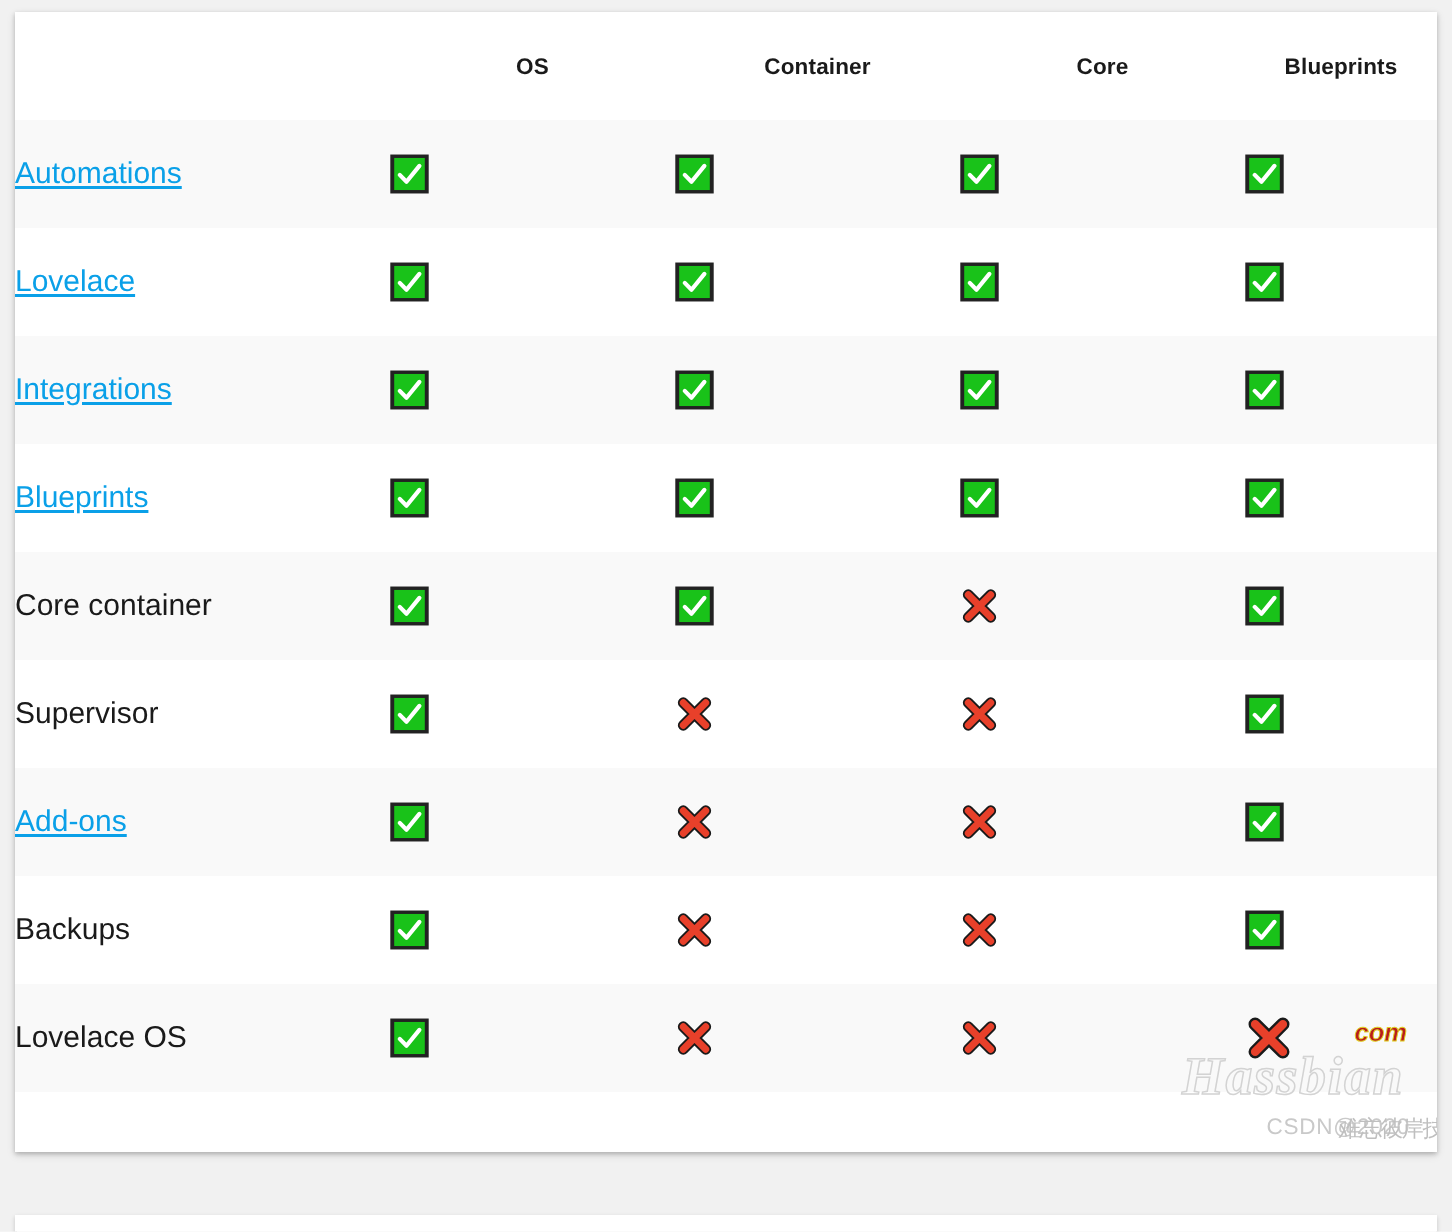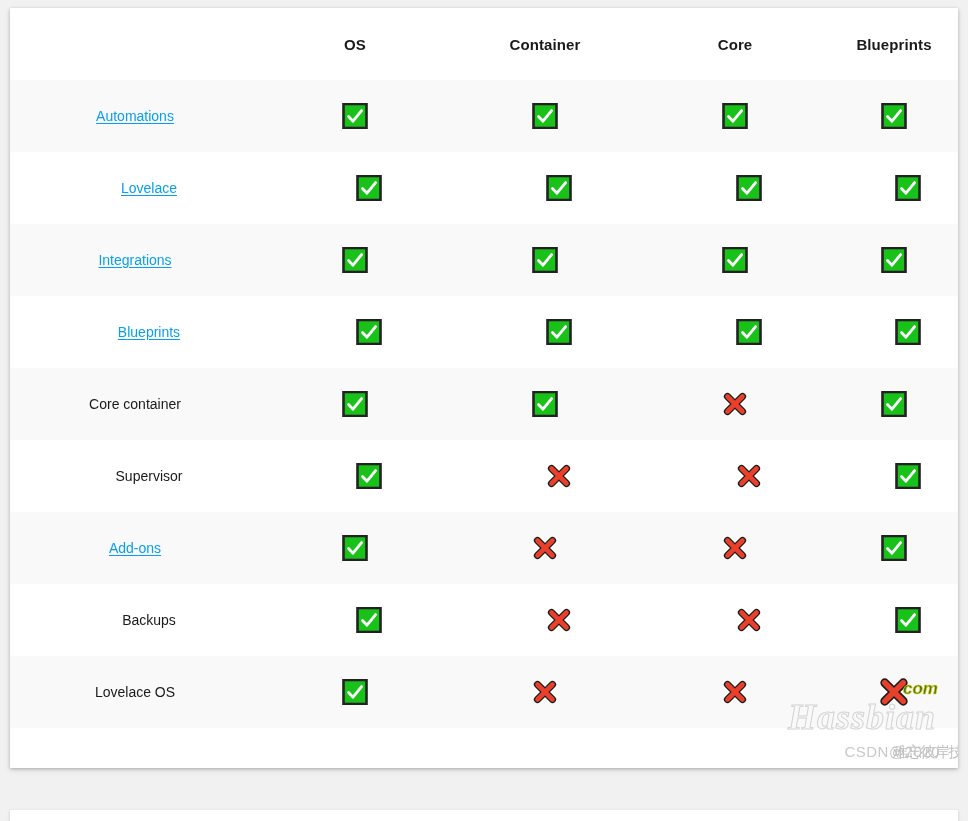--- a/index.html
+++ b/index.html
@@ -71,27 +71,27 @@
   }
   table.compat thead th.feature-head {
     text-align: left;
     padding-left: 15px;
   }
 
   table.compat tbody td {
     height: 72px;
     padding: 0;
     vertical-align: middle;
-    text-align: center;
-    font-size: 14px;
+    text-align: left;
+    font-size: 20px;
     color: #1a1a1a;
   }
 
   table.compat tbody tr.odd td { background: #f9f9f9; }
-  table.compat tbody tr.even td { background: #ffffff; padding-left: 28px; }
+  table.compat tbody tr.even td { background: #ffffff; }
 
   td.feature {
     text-align: left;
     padding-left: 15px;
     padding-right: 10px;
     line-height: 40px;
   }
 
   td.feature a {
     color: #0aa0e8;
@@ -127,21 +127,21 @@
     user-select: none;
   }
   .wm-hassbian .dotcom {
     position: absolute;
     right: -2px;
     top: -17px;
     font-family: "Liberation Sans", sans-serif;
     font-style: italic;
     font-weight: bold;
     font-size: 17px;
-    color: #4d7c0f;
+    color: #b91c1c;
     -webkit-text-stroke: 0.6px #e0cf20;
     letter-spacing: 0;
   }
 
   .wm-csdn {
     position: absolute;
     right: 18px;
     bottom: 8px;
     font-size: 15px;
     color: #c9c9c9;

